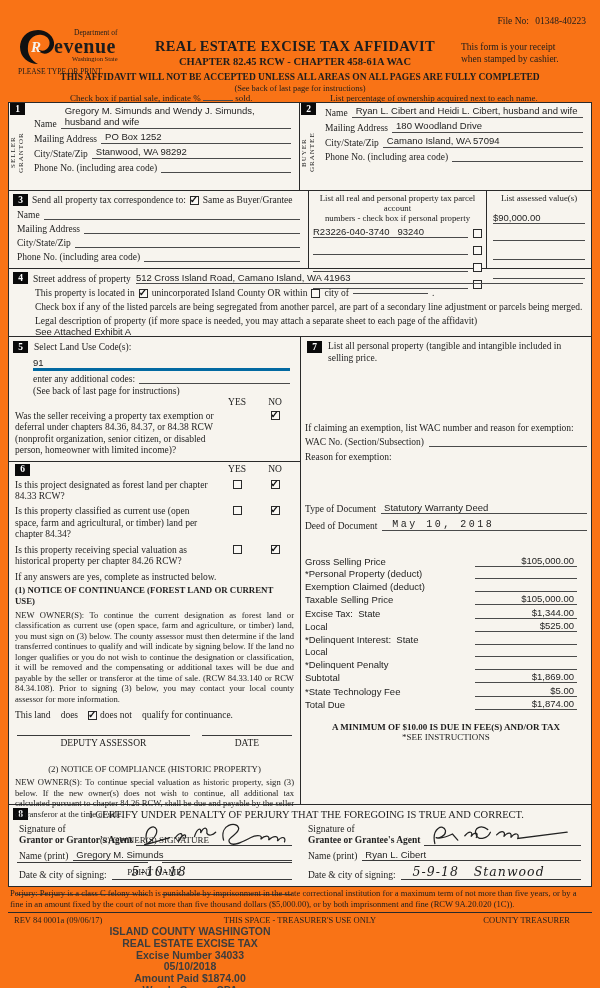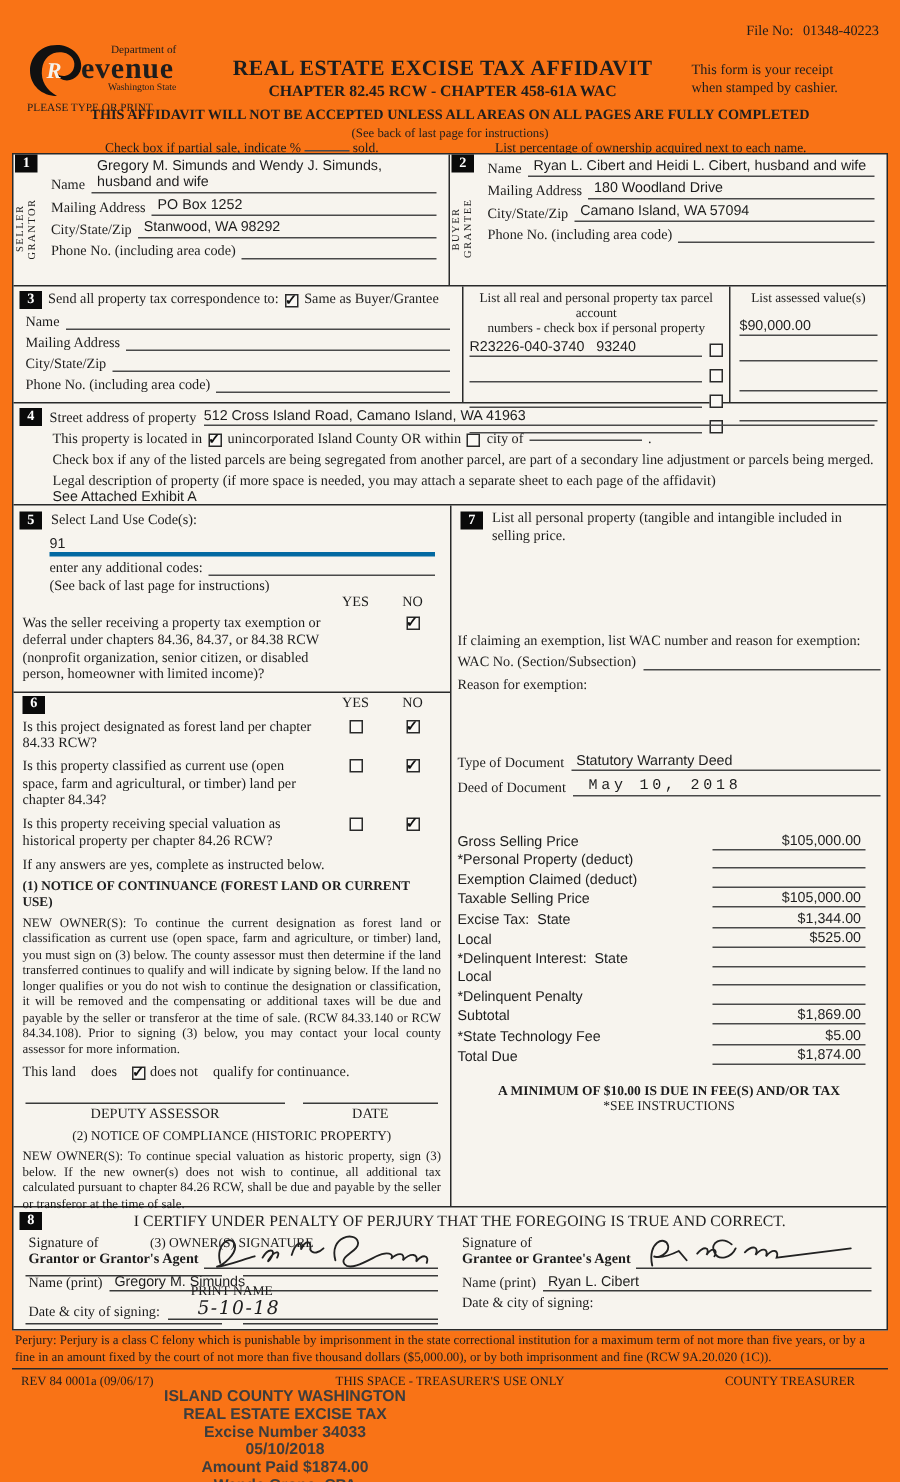--- a/index.html
+++ b/index.html
@@ -307,21 +307,21 @@
           <div style="display:flex; gap:12px; margin:14px 8px 0 8px;">
             <div style="flex:1 1 62%;">
               <div class="sigline" style="height:2px;"></div>
               <div class="ctr" style="margin-top:2px;">DEPUTY ASSESSOR</div>
             </div>
             <div style="flex:1 1 32%;">
               <div class="sigline" style="height:2px;"></div>
               <div class="ctr" style="margin-top:2px;">DATE</div>
             </div>
           </div>
-          <div class="ctr" style="margin-top:4px; font-size:8.8px;">(2) NOTICE OF COMPLIANCE (HISTORIC PROPERTY)</div>
+          <div class="ctr" style="margin-top:16px; font-size:8.8px;">(2) NOTICE OF COMPLIANCE (HISTORIC PROPERTY)</div>
           <div class="notice">NEW OWNER(S):  To continue special valuation as historic property, sign (3) below.  If the new owner(s) does not wish to continue, all additional tax calculated pursuant to chapter 84.26 RCW, shall be due and payable by the seller or transferor at the time of sale.</div>
           <div class="ctr" style="margin-top:16px; font-size:9px;">(3) OWNER(S) SIGNATURE</div>
           <div style="display:flex; gap:14px; margin:16px 8px 0 8px;">
             <div class="sigline" style="flex:1; height:2px;"></div>
             <div class="sigline" style="flex:1; height:2px;"></div>
           </div>
           <div class="ctr" style="margin-top:4px; font-size:9px;">PRINT NAME</div>
           <div style="display:flex; gap:14px; margin:16px 8px 0 8px;">
             <div class="sigline" style="flex:1; height:2px;"></div>
             <div class="sigline" style="flex:1; height:2px;"></div>
@@ -453,20 +453,21 @@
                 <path d="M10 26 C6 8 20 3 22 11 C23 17 14 21 11 19 C17 21 24 18 30 15 L36 22 M44 17 C49 11 54 12 51 18 C55 12 60 13 57 19 M70 10 C63 4 53 8 57 16 C60 23 70 20 73 13 M80 16 C86 10 91 12 88 18 C93 12 98 13 96 19 C101 13 106 14 104 20 L160 13" fill="none" stroke="#222" stroke-width="1.4" stroke-linecap="round"></path>
               </svg>
             </div>
           </div>
           <div style="display:flex; align-items:flex-end; margin-top:3px;">
             <span>Name (print)</span>
             <span class="typed" style="flex:1; border-bottom:1px solid #3a3a3a; margin-left:5px; padding-left:3px;">Ryan L. Cibert</span>
           </div>
           <div style="display:flex; align-items:flex-end; margin-top:3px;">
             <span>Date &amp; city of signing:</span>
+            <span class="hand" style="flex:1; border-bottom:1px solid #3a3a3a; margin-left:5px; padding-left:12px; white-space:pre;">5-9-18   Stanwood</span>
           </div>
         </div>
       </div>
     </div>
   </div>
 
   <div class="abs" style="left:10px; right:10px; top:888px; font-size:8.6px; line-height:1.25;">Perjury:  Perjury is a class C felony which is punishable by imprisonment in the state correctional institution for a maximum term of not more than five years, or by a fine in an amount fixed by the court of not more than five thousand dollars ($5,000.00), or by both imprisonment and fine (RCW 9A.20.020 (1C)).</div>
 
   <div class="abs" style="left:8px; right:8px; top:912px; border-top:1px solid #2a2a2a;"></div>
   <div class="abs" style="left:14px; top:915px; font-size:8.5px;">REV 84 0001a (09/06/17)</div>

